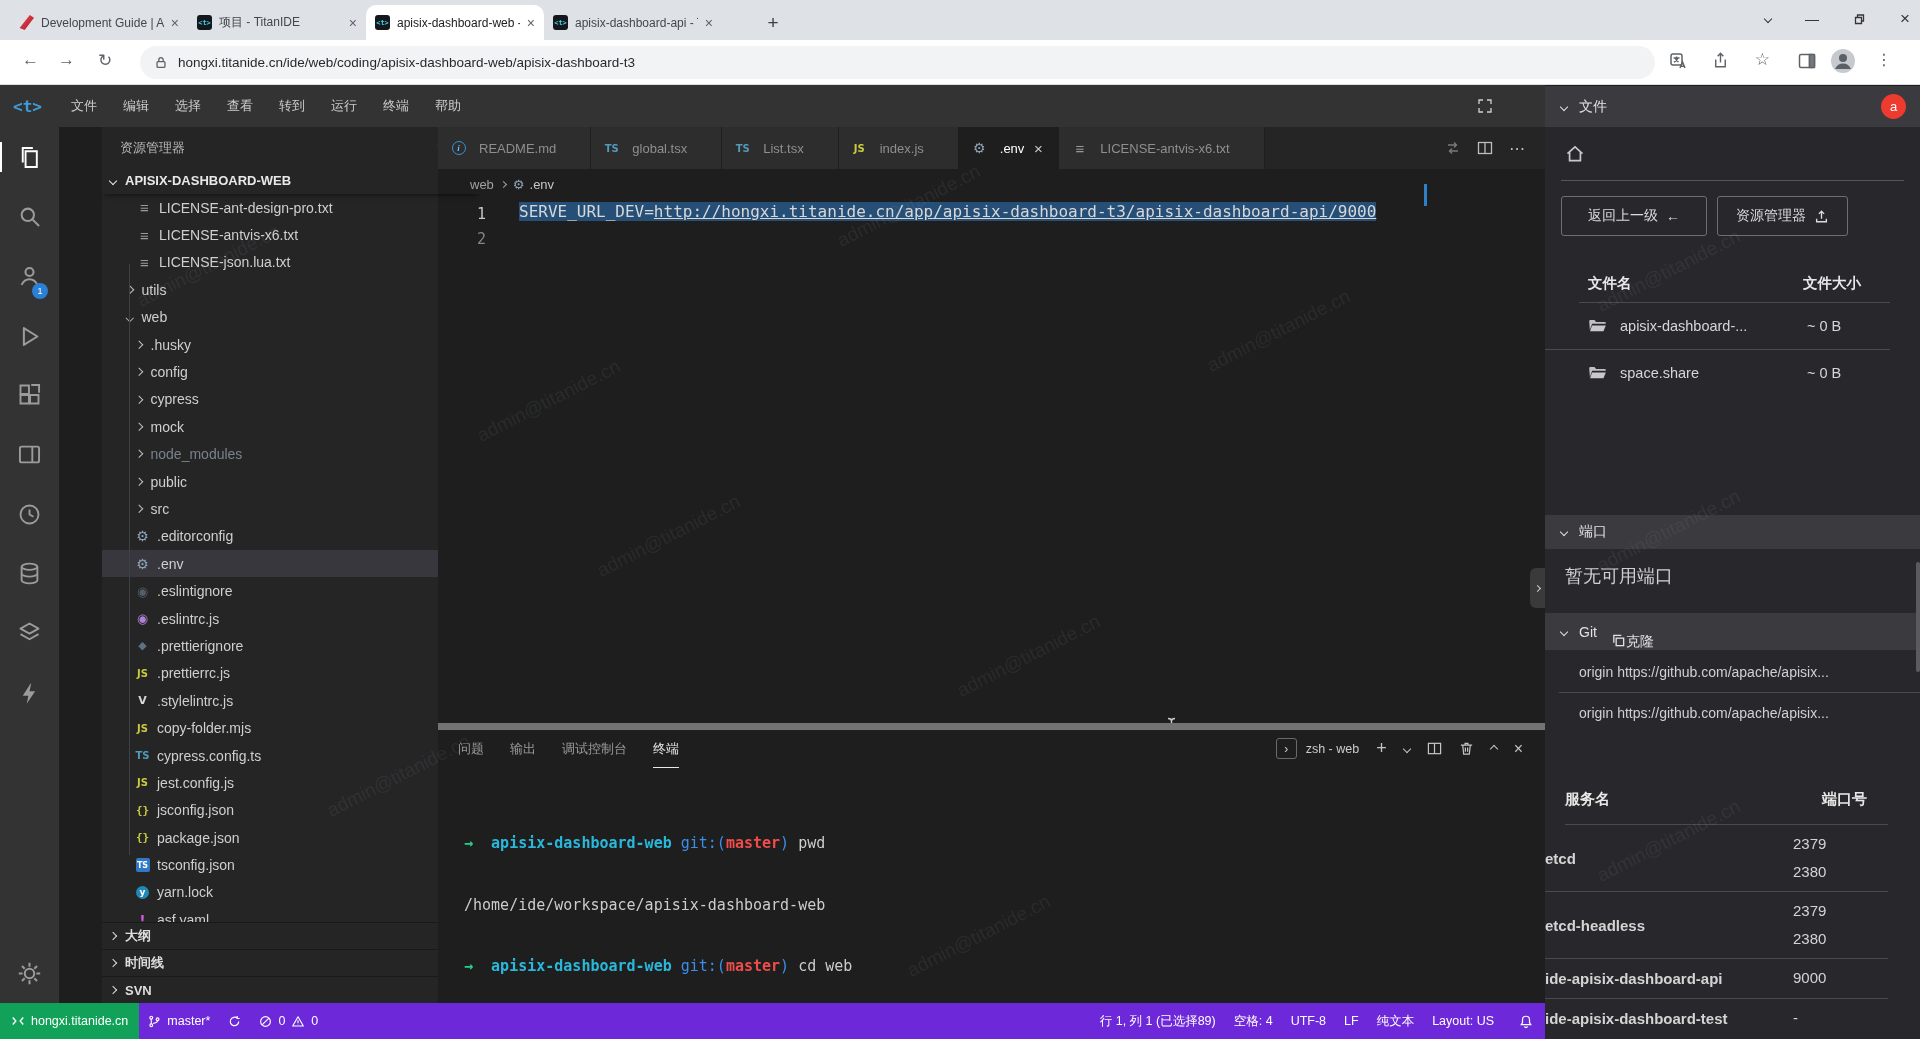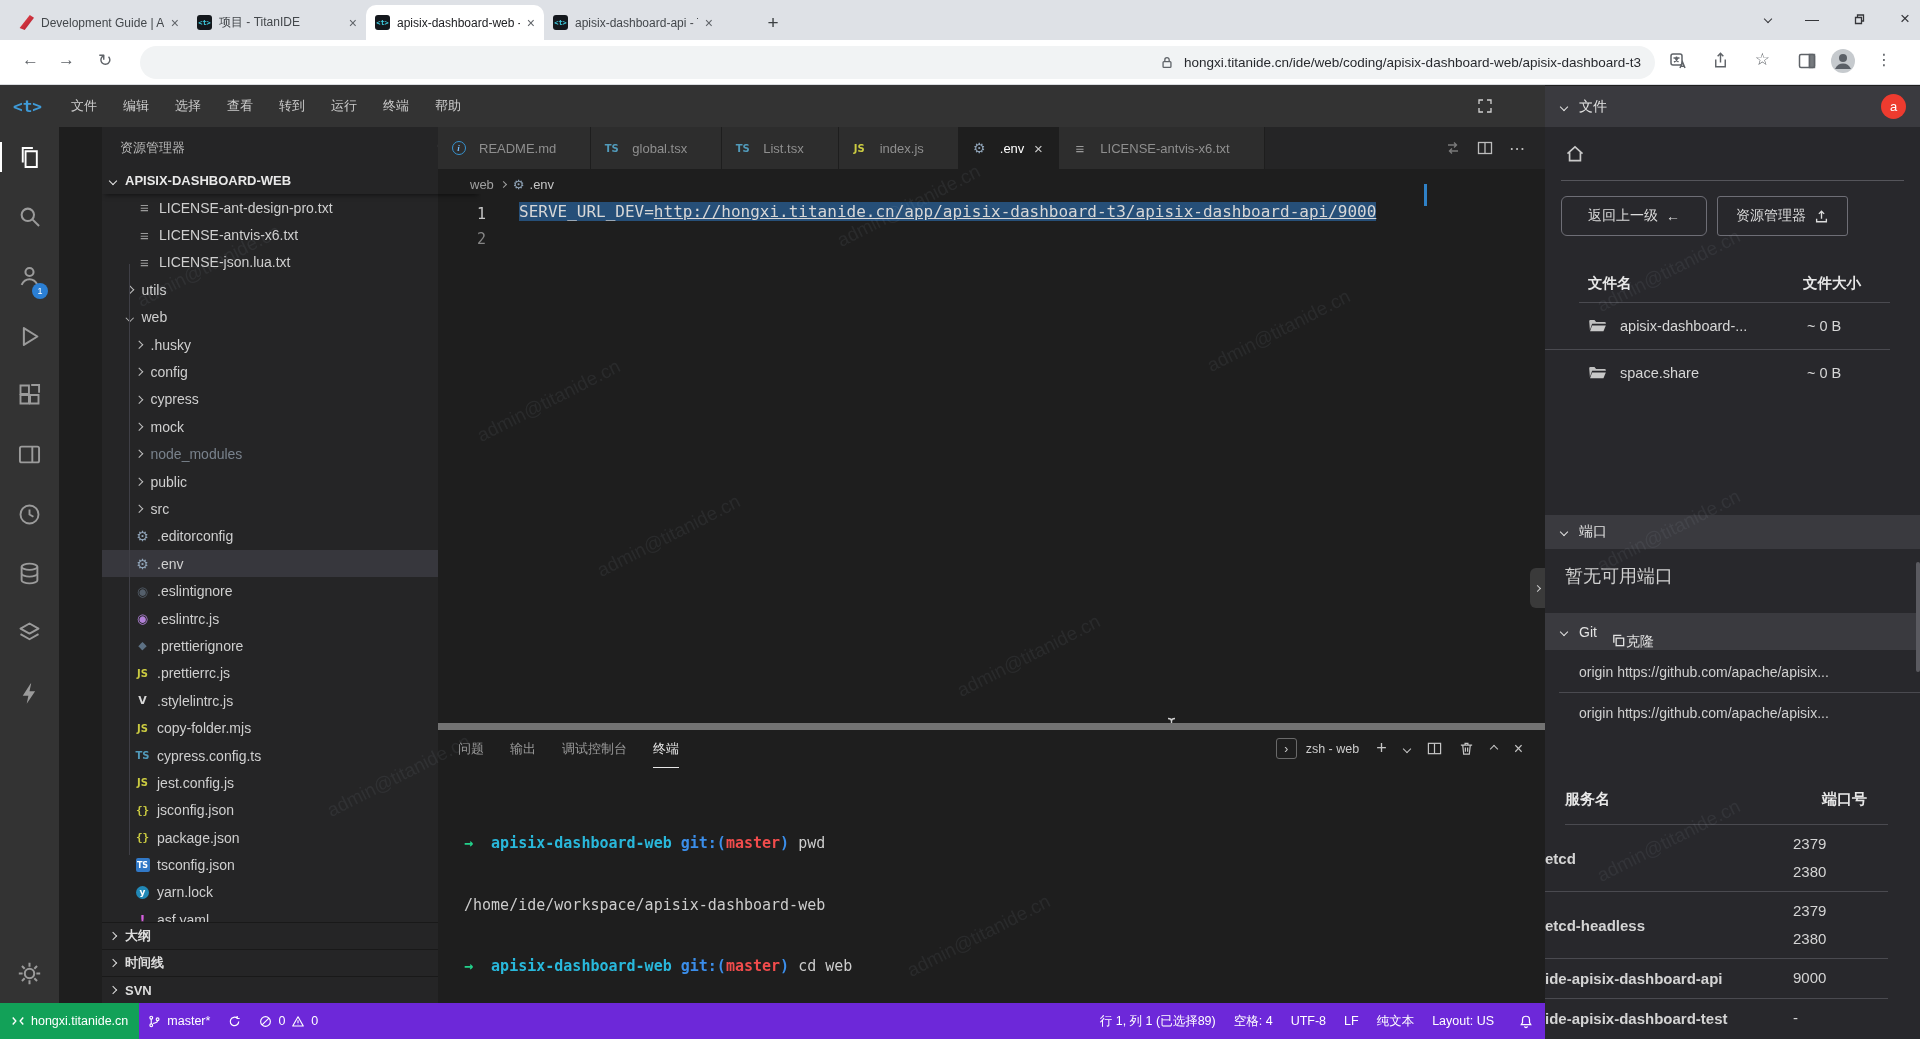--- a/index.html
+++ b/index.html
@@ -28,21 +28,21 @@
   .btab[data-fav="titan"] .fav { background:#14181d; border-radius:3px; }
   .btab[data-fav="titan"] .fav::after { content:"<t>"; color:#3fd0e4;
          font:700 7px "DejaVu Sans Mono",monospace; }
   #newtab { position:absolute; left:760px; top:10px; width:26px; height:26px; color:#3c4043;
             font-size:19px; display:flex; align-items:center; justify-content:center; }
   #wctrl { position:absolute; right:10px; top:0; height:38px; display:flex; align-items:center; gap:34px; color:#35363a; }
   #toolbar { position:absolute; top:40px; left:0; width:1920px; height:45px; background:#ffffff;
              border-bottom:1px solid #dadce0; }
   .navic { position:absolute; top:10px; font-size:17px; color:#5f6368; }
   #addr { position:absolute; left:140px; top:6px; width:1515px; height:33px; background:#f1f3f4;
-          border-radius:17px; display:flex; align-items:center; gap:10px; padding:0 14px;justify-content:flex-end; }
+          border-radius:17px; display:flex; align-items:center; gap:10px; padding:0 14px; }
   #url  { font-size:13.5px; color:#27292d; white-space:nowrap; overflow:hidden; }
   .tbric { position:absolute; top:11px; color:#5f6368; }
 
   
   #titlebar { position:absolute; top:85px; left:0; width:1545px; height:42px; background:#333333;
               display:flex; align-items:center; color:#cccccc; }
   #logo { margin-left:13px; color:#3f9bd8; font:700 16px "DejaVu Sans Mono",monospace; }
   #menus { display:flex; margin-left:16px; }
   .menu-item { padding:0 13px; font-size:13px; }
   #fullscr { position:absolute; left:1477px; top:13px; color:#cfcfcf; }
@@ -135,38 +135,38 @@
   #ptabs { position:absolute; top:0; left:20px; height:38px; display:flex; align-items:center; gap:26px; }
   .ptab { font-size:13px; color:#9a9a9a; height:38px; display:flex; align-items:center; border-bottom:1.5px solid transparent; }
   .ptab[data-state="active"] { color:#e7e7e7; border-bottom-color:#e7e7e7; }
   #ptools { position:absolute; top:8px; right:22px; display:flex; align-items:center; gap:17px; color:#c5c5c5; }
   #shellbox { width:21px; height:21px; border:1px solid #6a6a6a; border-radius:3px; display:flex;
               align-items:center; justify-content:center; font-size:12px; color:#cccccc; }
   #shellname { font-size:12.5px; color:#cccccc; margin-left:-8px; }
   #term { position:absolute; left:26px; top:62px; font:15px "DejaVu Sans Mono",monospace; line-height:20.5px; color:#cccccc; white-space:pre; }
   .tc-g { color:#23d18b; font-weight:700; }
   .tc-c { color:#29b8db; font-weight:700; }
-  .tc-b { color:#3b8eea; font-weight:700; }
+  .tc-b { color:#3b8eea; font-weight:400; }
   .tc-r { color:#f14c4c; font-weight:700; }
   #cursor { display:inline-block; width:9px; height:16px; border:1px solid #c8c8c8; vertical-align:-3px; margin-left:4px; }
 
   
   #rightpanel { position:absolute; top:86px; left:1545px; width:375px; height:953px; background:#28282c;
                 color:#cccccc; overflow:hidden; }
   .rp-head { position:absolute; left:0; right:0; height:34px; background:#3a3a3f; display:flex;
              align-items:center; font-size:14px; color:#e2e2e2; }
   .rp-head .cv { margin:0 12px 0 16px; }
   #rp-files-head { top:0; height:41px; }
   #rp-avatar { position:absolute; right:14px; top:8px; width:25px; height:25px; border-radius:50%;
                background:#ed3b2f; color:#fff; font-size:13px; display:flex; align-items:center; justify-content:center; }
   #rp-home { position:absolute; left:20px; top:58px; color:#c9c9c9; }
   #rp-div1 { position:absolute; left:16px; right:16px; top:94px; height:1px; background:#55555b; }
   .rp-btn { position:absolute; top:110px; height:40px; border:1px solid #6e6e76; border-radius:3px;
             display:flex; align-items:center; justify-content:center; gap:8px; font-size:14px; color:#dcdcdc; }
-  #btn-back { left:16px; width:146px;border-radius:6px; }
+  #btn-back { left:16px; width:146px; }
   #btn-up { left:172px; width:131px; }
   .ftable-head { position:absolute; font-weight:700; font-size:14.5px; color:#e8e8e8; }
   #fh-name { left:43px; top:188px; }
   #fh-size { left:258px; top:188px; }
   #fdiv { position:absolute; left:34px; right:30px; top:216px; height:1px; background:#4a4a50; }
   #frows { position:absolute; left:0; right:30px; top:217px; }
   .frow { display:flex; align-items:center; height:46px; font-size:14.5px; color:#d6d6d6; }
   .frow + .frow { border-top:1px solid #4a4a50; }
   .frow .fold { margin-left:43px; margin-right:13px; color:#c9c9c9; }
   .frow .fname { flex:1; white-space:nowrap; overflow:hidden; }

